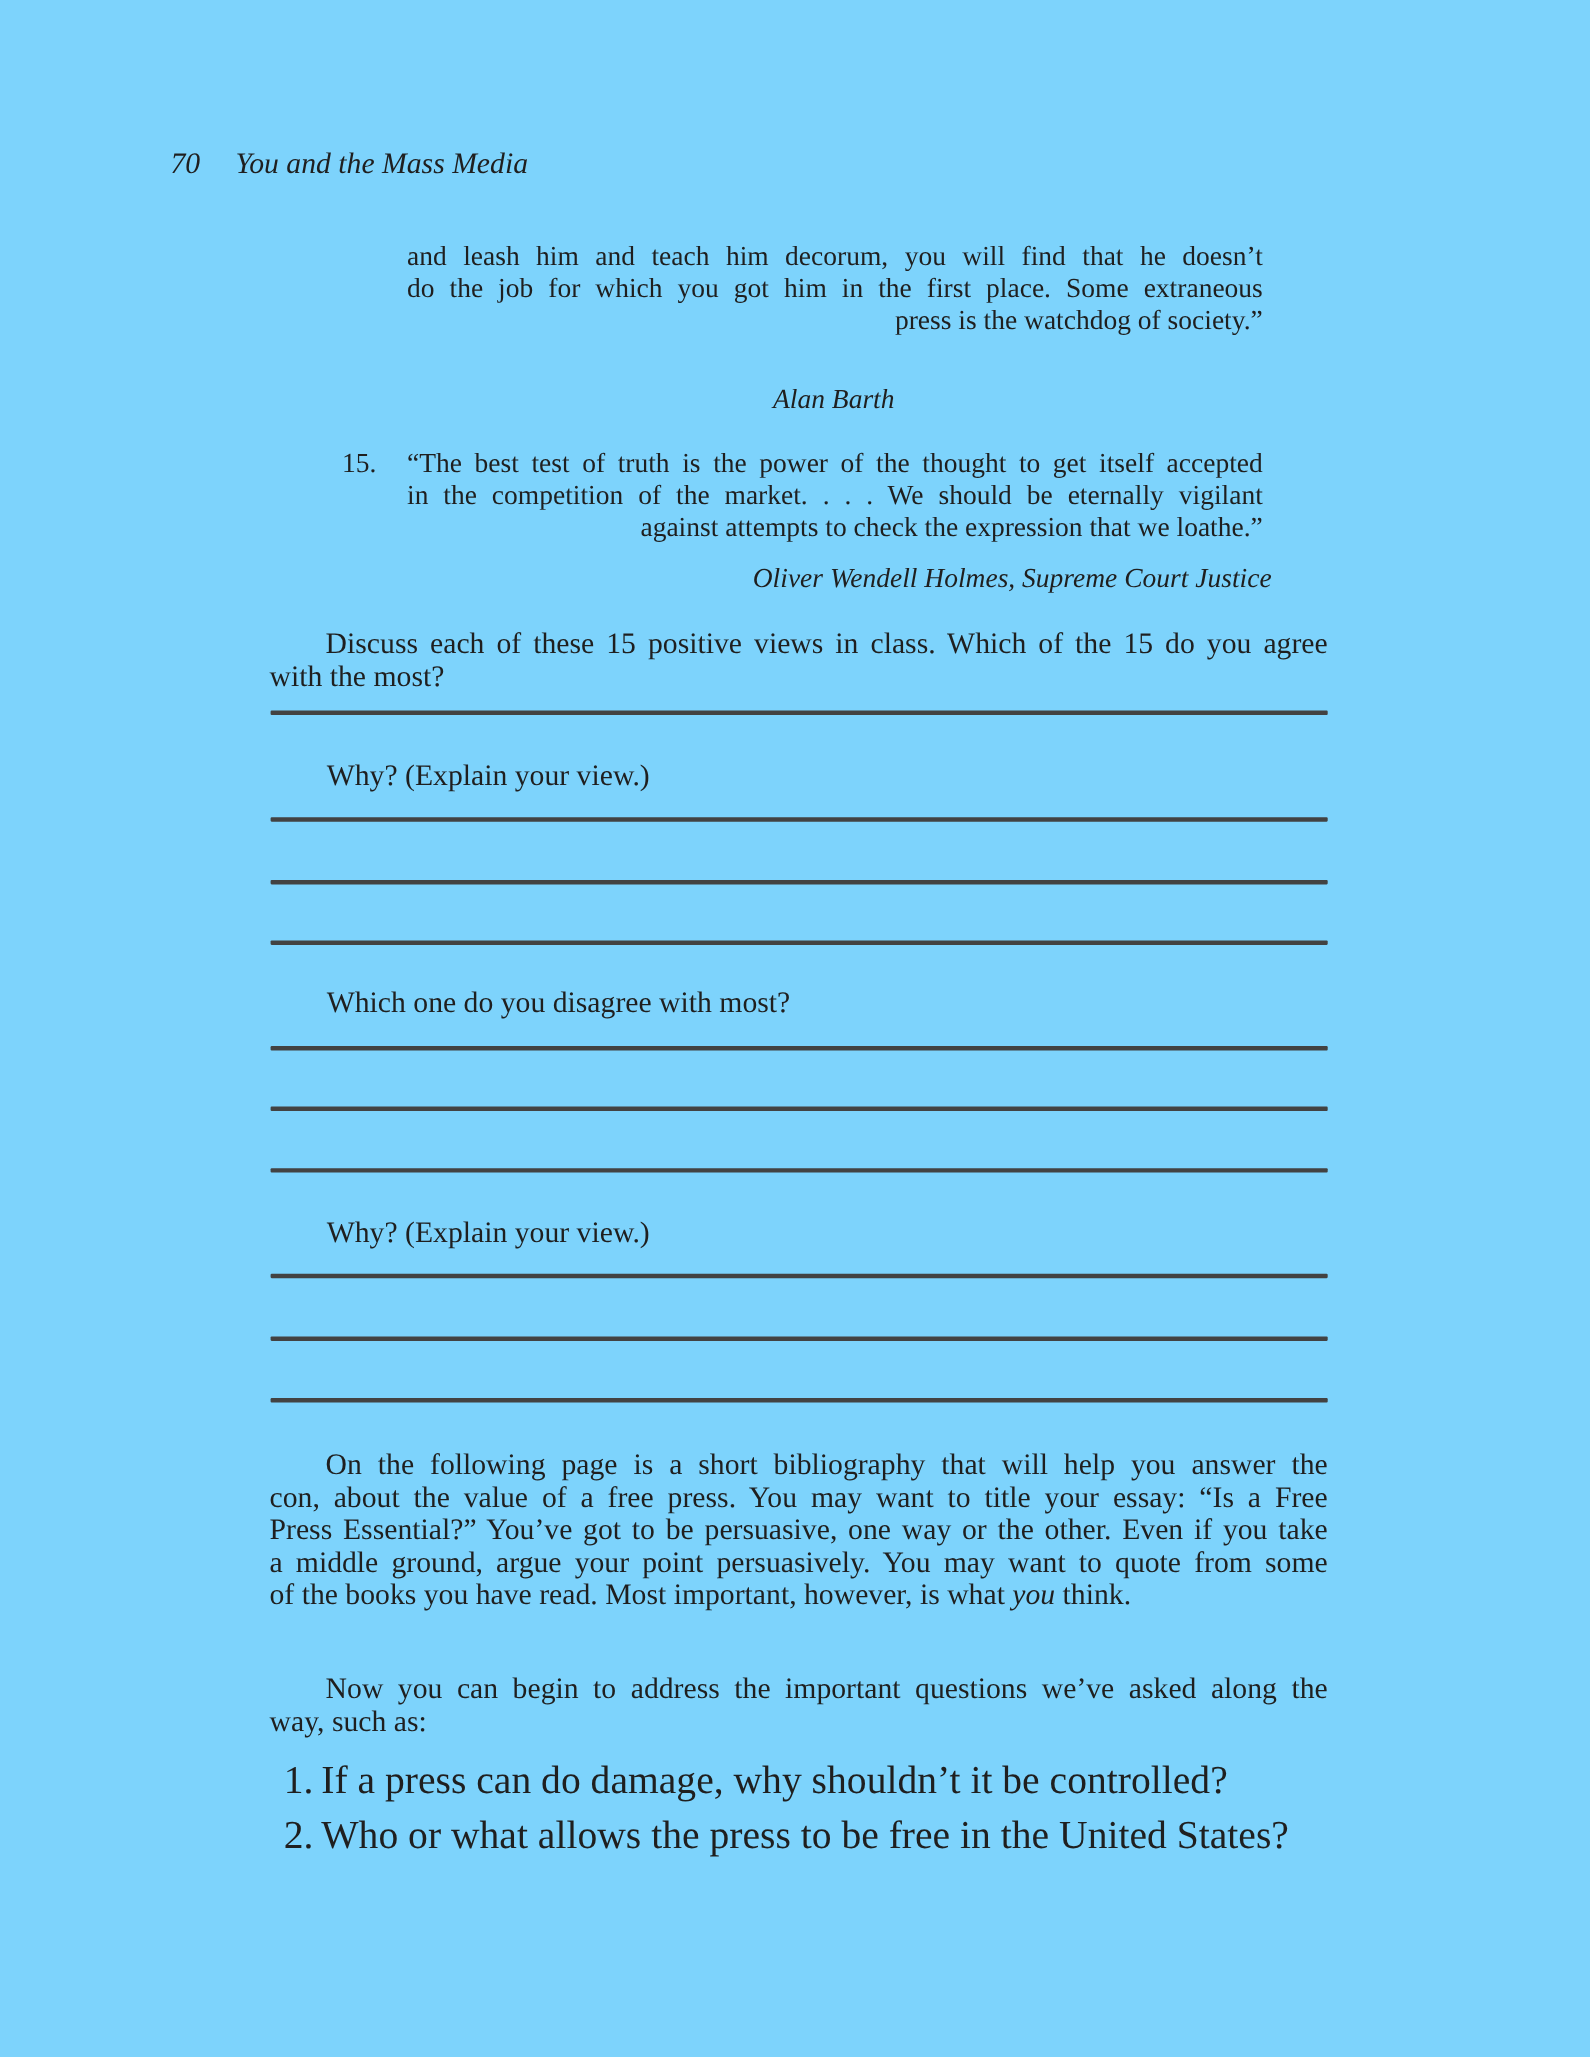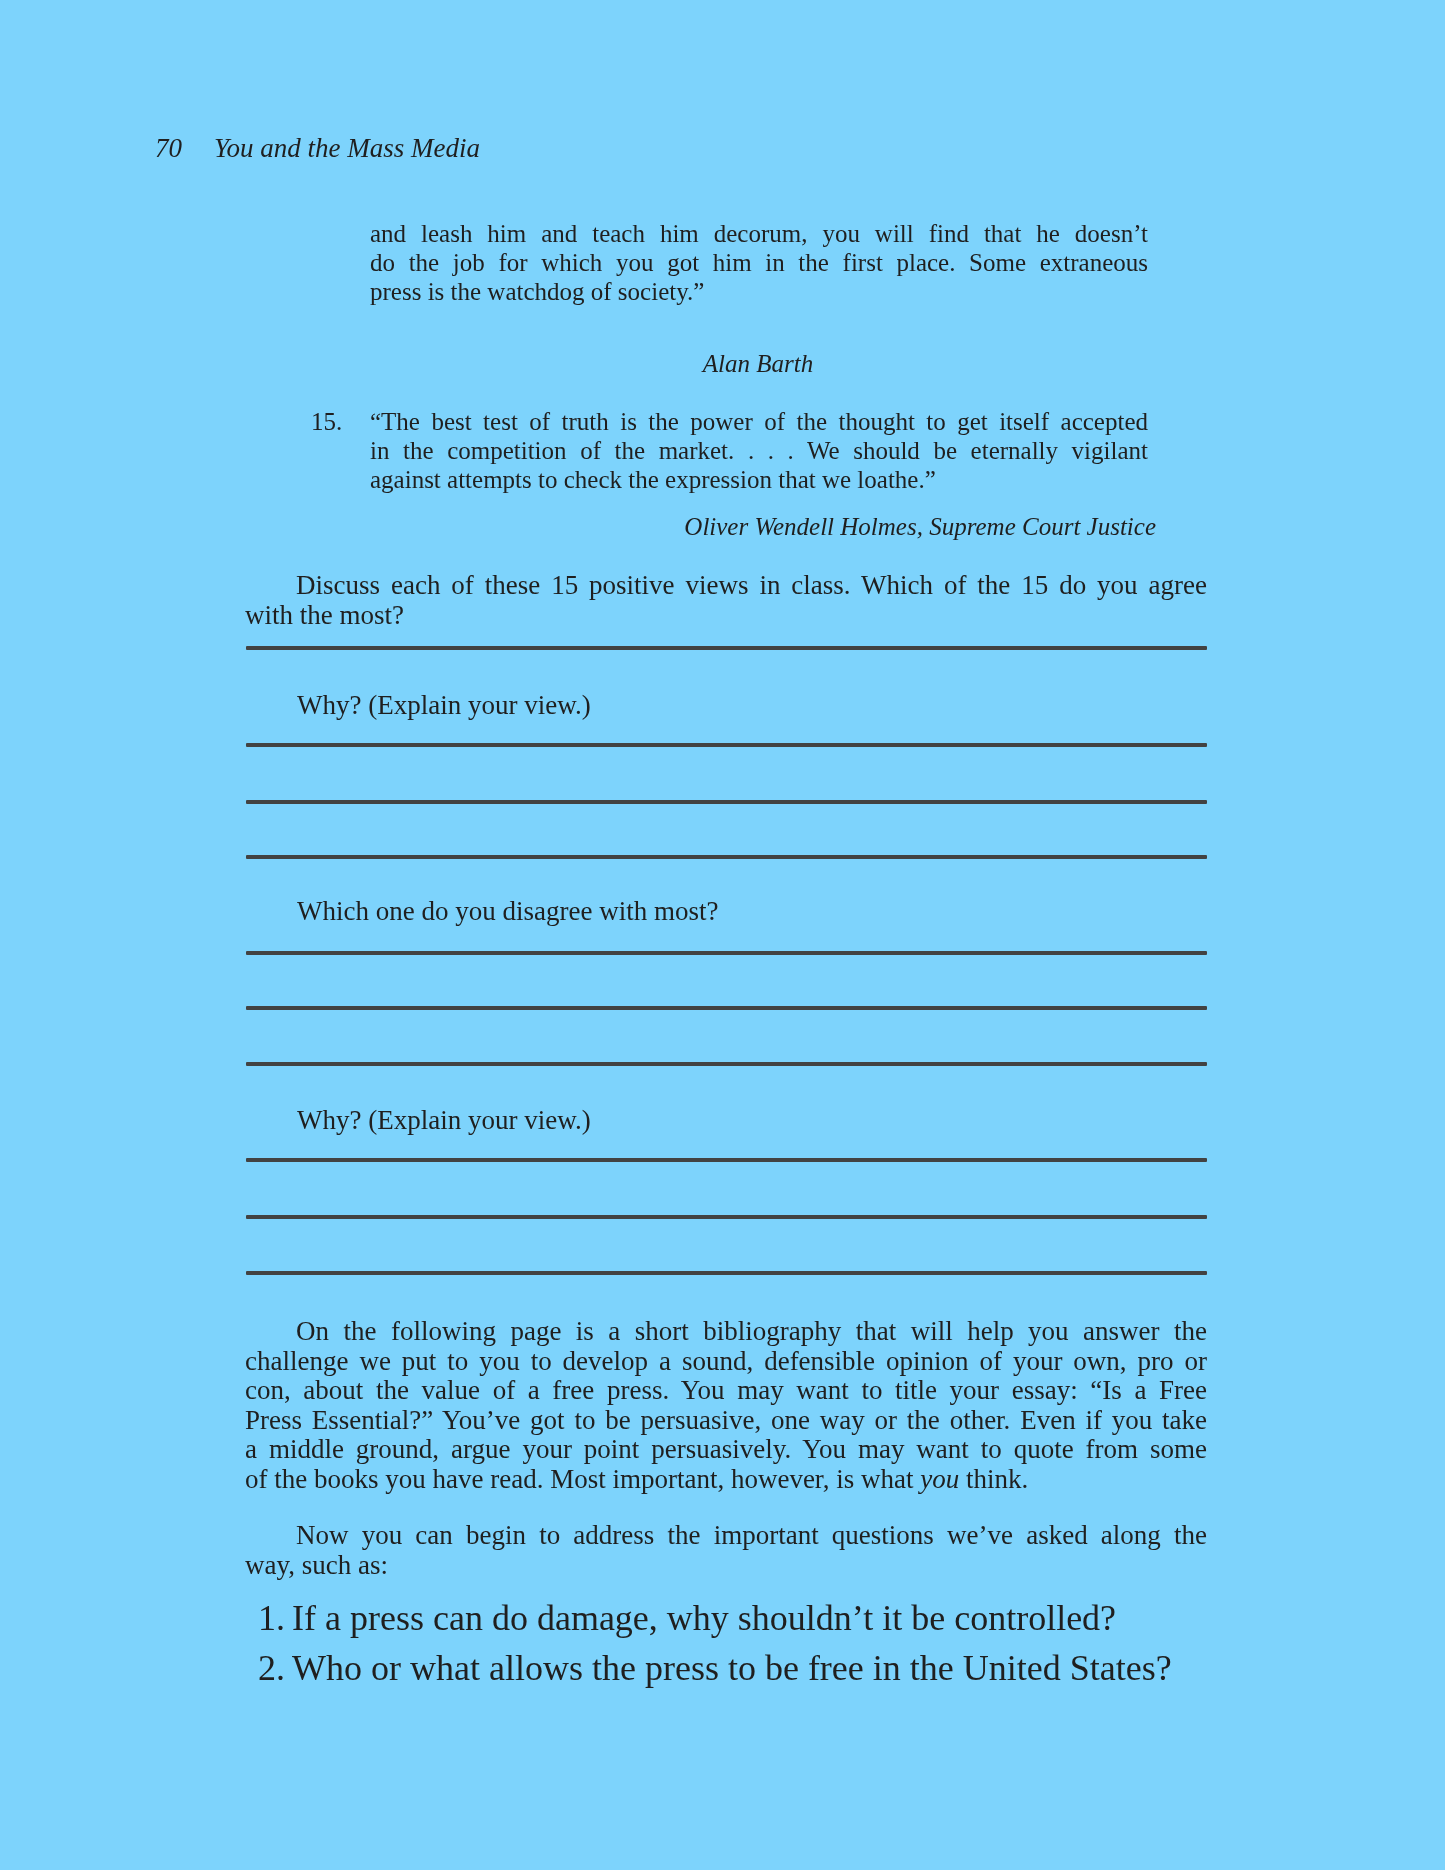--- a/index.html
+++ b/index.html
@@ -7,21 +7,21 @@
     position:relative;width:1445px;height:1870px;background:#7dd3fc;
     font-family:"Liberation Serif","DejaVu Serif",serif;color:#1f1f1f;
     overflow:hidden;
   }
   .abs{position:absolute;}
   
   .runhead{font-style:italic;font-size:27px;line-height:30px;white-space:nowrap;}
   .runhead .title{margin-left:32px;}
   
   .quote{font-size:25px;line-height:29px;}
-  .quote .bl{min-height:29px;}
+  .quote .bl{min-height:29px;text-align:right;}
   
   .body-t{font-size:27px;line-height:29.5px;}
   .body-t .bl{min-height:29.5px;}
   .just{text-align:justify;text-align-last:justify;}
   .indent{text-indent:51px;}
   .attrib{font-style:italic;font-size:25px;line-height:29px;text-align:right;}
   .em-i{font-style:italic;}
   .prompt{font-size:27px;line-height:30px;white-space:nowrap;}
   .qnum{font-size:25px;line-height:29px;}
   
@@ -74,21 +74,20 @@
   <div class="rule" style="top:1062px;"></div>
 
   <div class="abs prompt" style="left:297px;top:1105px;">Why? (Explain your view.)</div>
 
   <div class="rule" style="top:1158px;"></div>
   <div class="rule" style="top:1215px;"></div>
   <div class="rule" style="top:1271px;"></div>
 
   <div class="abs body-t" style="left:245px;top:1317px;width:962px;">
     <div class="bl just indent">On the following page is a short bibliography that will help you answer the</div>
-    <div class="bl just">challenge we put to you to develop a sound, defensible opinion of your own, pro or</div>
     <div class="bl just">con, about the value of a free press. You may want to title your essay:  “Is a Free</div>
     <div class="bl just">Press Essential?” You’ve got to be persuasive, one way or the other. Even if you take</div>
     <div class="bl just">a middle ground, argue your point persuasively. You may want to quote from some</div>
     <div class="bl"><span>of the books you have read. Most important, however, is what </span><span class="em-i">you</span><span> think.</span></div>
   </div>
 
   <div class="abs body-t" style="left:245px;top:1521px;width:962px;">
     <div class="bl just indent">Now you can begin to address the important questions we’ve asked along the</div>
     <div class="bl">way, such as:</div>
   </div>

